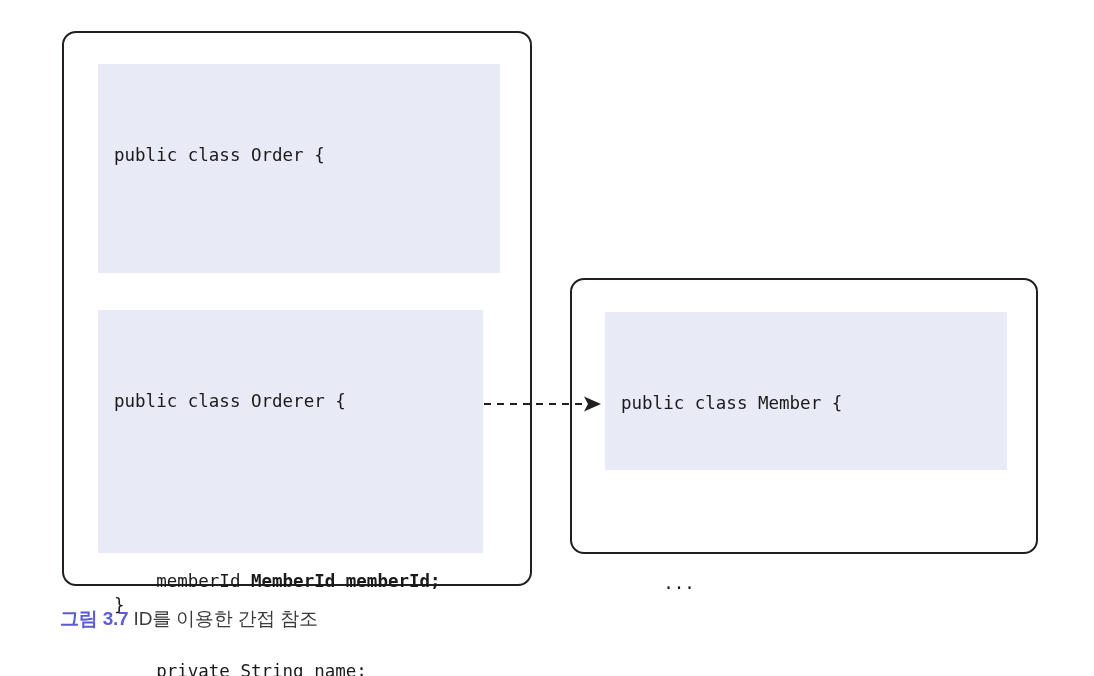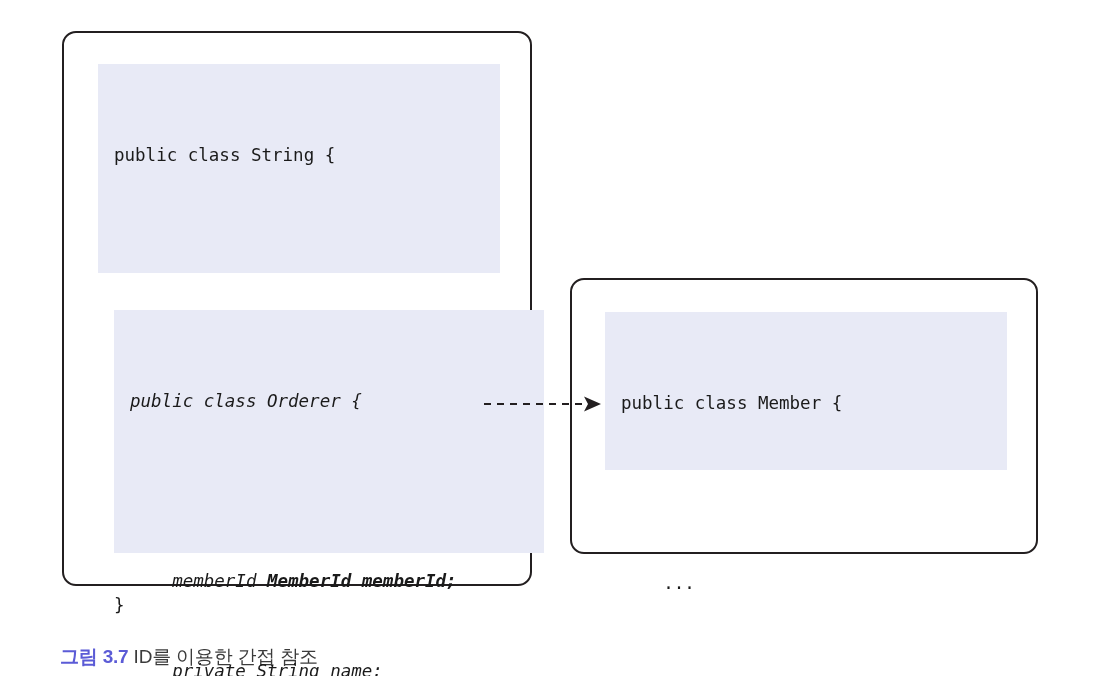--- a/index.html
+++ b/index.html
@@ -57,25 +57,24 @@
     white-space: pre;
     z-index: 2;
   }
   #code-block-order {
     left: 98px;
     top: 64px;
     width: 402px;
     height: 209px;
   }
   #code-block-orderer {
-    left: 114px;
+    left: 98px;
     top: 310px;
-    width: 430px;
+    width: 385px;
     height: 243px;
-    font-style: italic;
   }
   #code-block-member {
     left: 605px;
     top: 312px;
     width: 402px;
     height: 158px;
   }
   .code-line {
     display: block;
     padding-left: 16px;
@@ -101,42 +100,41 @@
 
   
   #figure-caption {
     position: absolute;
     left: 60px;
     top: 606px;
     font-family: "Liberation Sans", sans-serif;
     font-size: 19px;
     letter-spacing: -0.2px;
     white-space: nowrap;
-    margin-top: 38px;
   }
   #figure-caption .caption-label {
     color: #5b5bd6;
     font-weight: bold;
   }
   #figure-caption .caption-text {
     color: #3b3b3b;
     font-weight: normal;
   }
 </style>
 </head>
 <body>
 
 <div class="figure-canvas">
 
   <div class="container-box" id="aggregate-order-box"></div>
 
   <div class="container-box" id="aggregate-member-box"></div>
 
   <div class="code-block" id="code-block-order">
-    <span class="code-line">public class String {</span>
+    <span class="code-line">public class Order {</span>
     <span class="code-line blank"></span>
     <span class="code-line">    private Orderer orderer;</span>
     <span class="code-line">    ...</span>
     <span class="code-line blank"></span>
     <span class="code-line">}</span>
   </div>
 
   <div class="code-block" id="code-block-orderer">
     <span class="code-line">public class Orderer {</span>
     <span class="code-line blank"></span>

